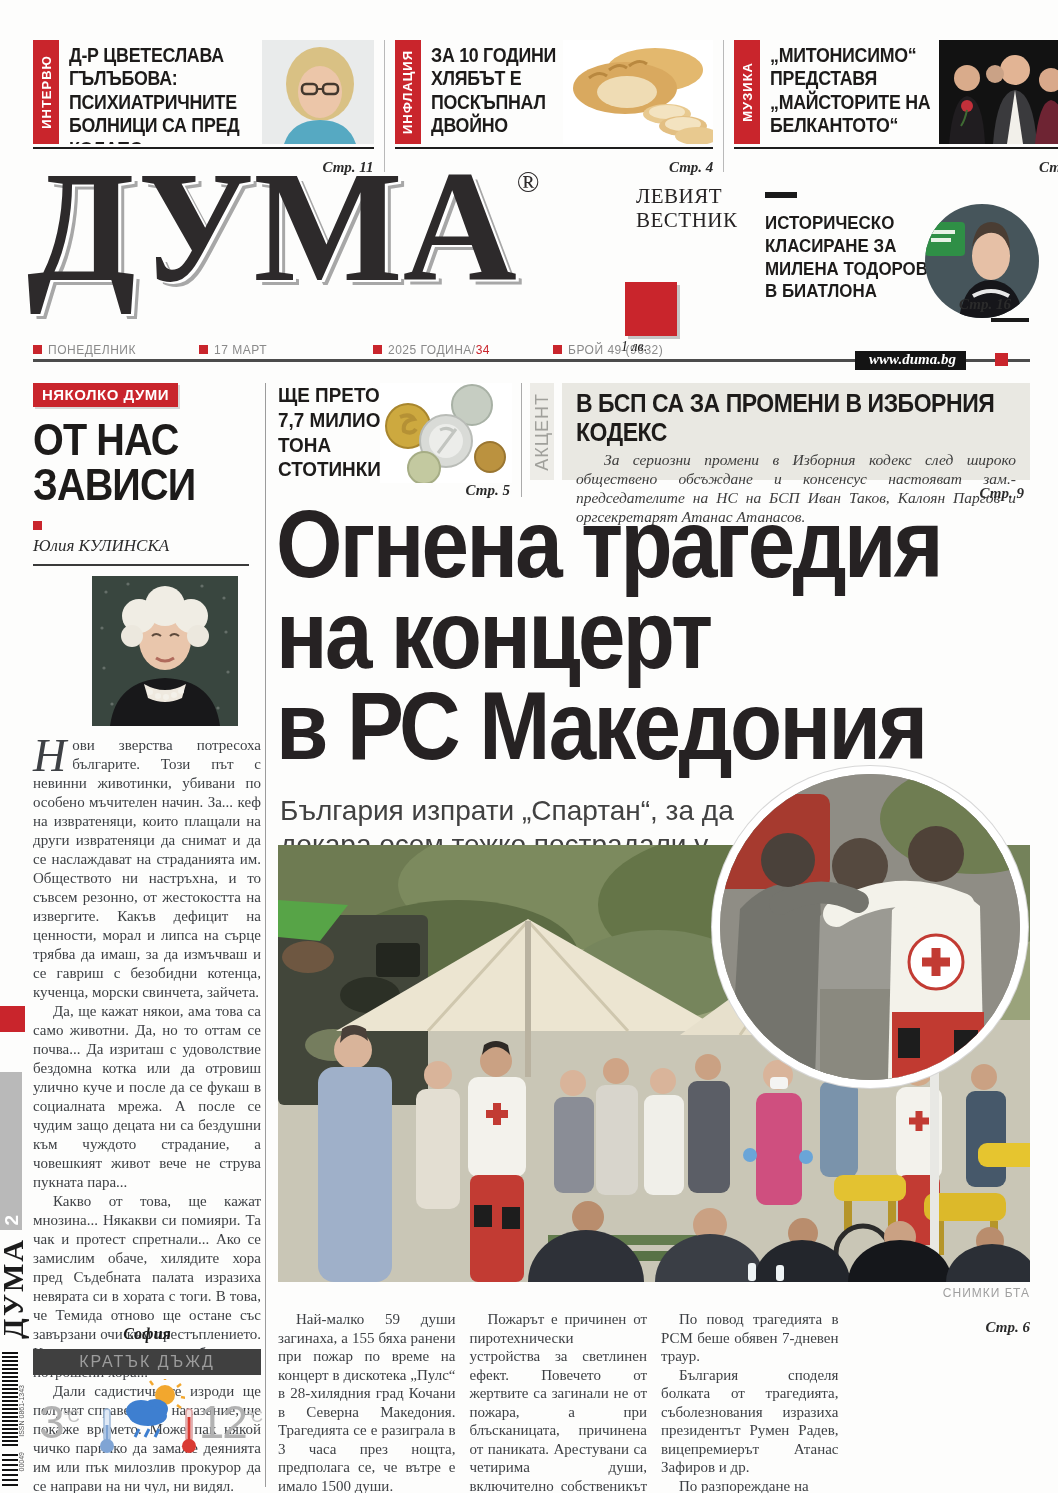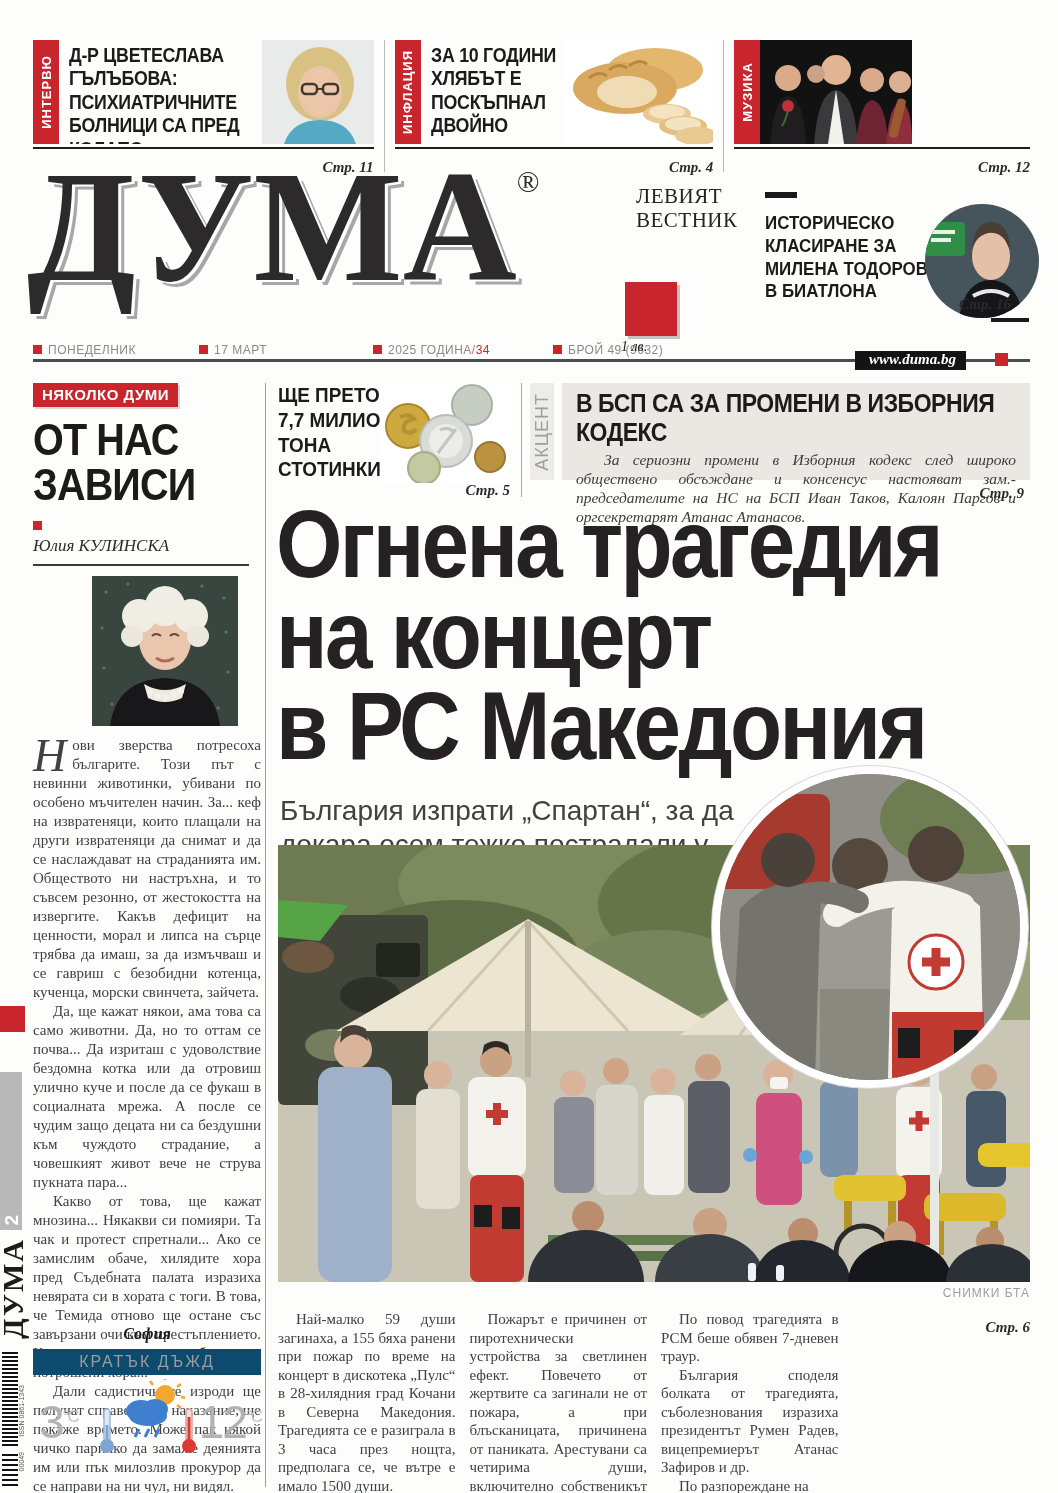--- a/index.html
+++ b/index.html
@@ -82,21 +82,21 @@
   .op-body{font-family:"Liberation Serif",serif;font-size:15px;line-height:19px;color:#3e4145;
            text-align:justify;width:228px;}
   .op-body p{margin:0;text-indent:20px;}
   .op-body p.first{text-indent:0;}
   .dropcap{float:left;font-family:"Liberation Serif",serif;font-style:italic;font-size:46px;
            line-height:36px;padding:2px 6px 0 0;color:#3e4145;}
   
   .weather{position:absolute;left:0;top:942px;width:228px;}
   .w-city{text-align:center;font-family:"Liberation Serif",serif;font-style:italic;font-weight:bold;
           font-size:16px;color:#1c1c1c;}
-  .w-bar{margin-top:6px;background:#0c4a6e;height:26px;line-height:26px;text-align:center;
+  .w-bar{margin-top:6px;background:#404040;height:26px;line-height:26px;text-align:center;
          color:#9c9c9c;font-size:16px;letter-spacing:2px;}
   .w-row{position:relative;margin-top:14px;height:80px;}
   .w-temp{position:absolute;top:6px;font-size:46px;color:#b2b2b2;font-weight:normal;letter-spacing:-2px;}
   .w-temp sup{font-size:17px;color:#c4c4c4;}
   .w-low{left:6px;} .w-high{right:0px;}
   .w-thermo-b{position:absolute;left:66px;top:18px;}
   .w-thermo-r{position:absolute;right:64px;top:18px;}
   .w-cloud{position:absolute;left:86px;top:-10px;}
   
   .vr-main{position:absolute;left:265px;top:383px;width:1px;height:1104px;background:#9c9c9c;}
@@ -200,20 +200,23 @@
         </div>
       </div>
       <div class="t-rule"></div>
       <div class="t-page pageref">Стр. 4</div>
     </div>
 
     <div class="teaser">
       <div class="t-main">
         <div class="t-tag">
             <span>МУЗИКА</span>
+          </div>
+        <div class="t-head">
+            <div class="cond">„МИТОНИСИМО“ ПРЕДСТАВЯ „МАЙСТОРИТЕ НА БЕЛКАНТОТО“</div>
           </div>
         <div class="t-img">
           <svg width="152" height="104" viewBox="0 0 152 104">
             <rect width="152" height="104" fill="#121212"></rect>
             <circle cx="28" cy="38" r="13" fill="#d9ab8b"></circle>
               <path d="M10,104 Q14,58 28,56 Q44,58 46,104Z" fill="#201d20"></path>
             <circle cx="28" cy="66" r="6" fill="#c2303a"></circle>
               <path d="M28,70 q-2,10 -6,16" stroke="#3f6b33" stroke-width="2" fill="none"></path>
             <circle cx="76" cy="30" r="15" fill="#e2b494"></circle>
               <path d="M54,104 Q58,52 76,50 Q94,52 98,104Z" fill="#3a3a3d"></path>

